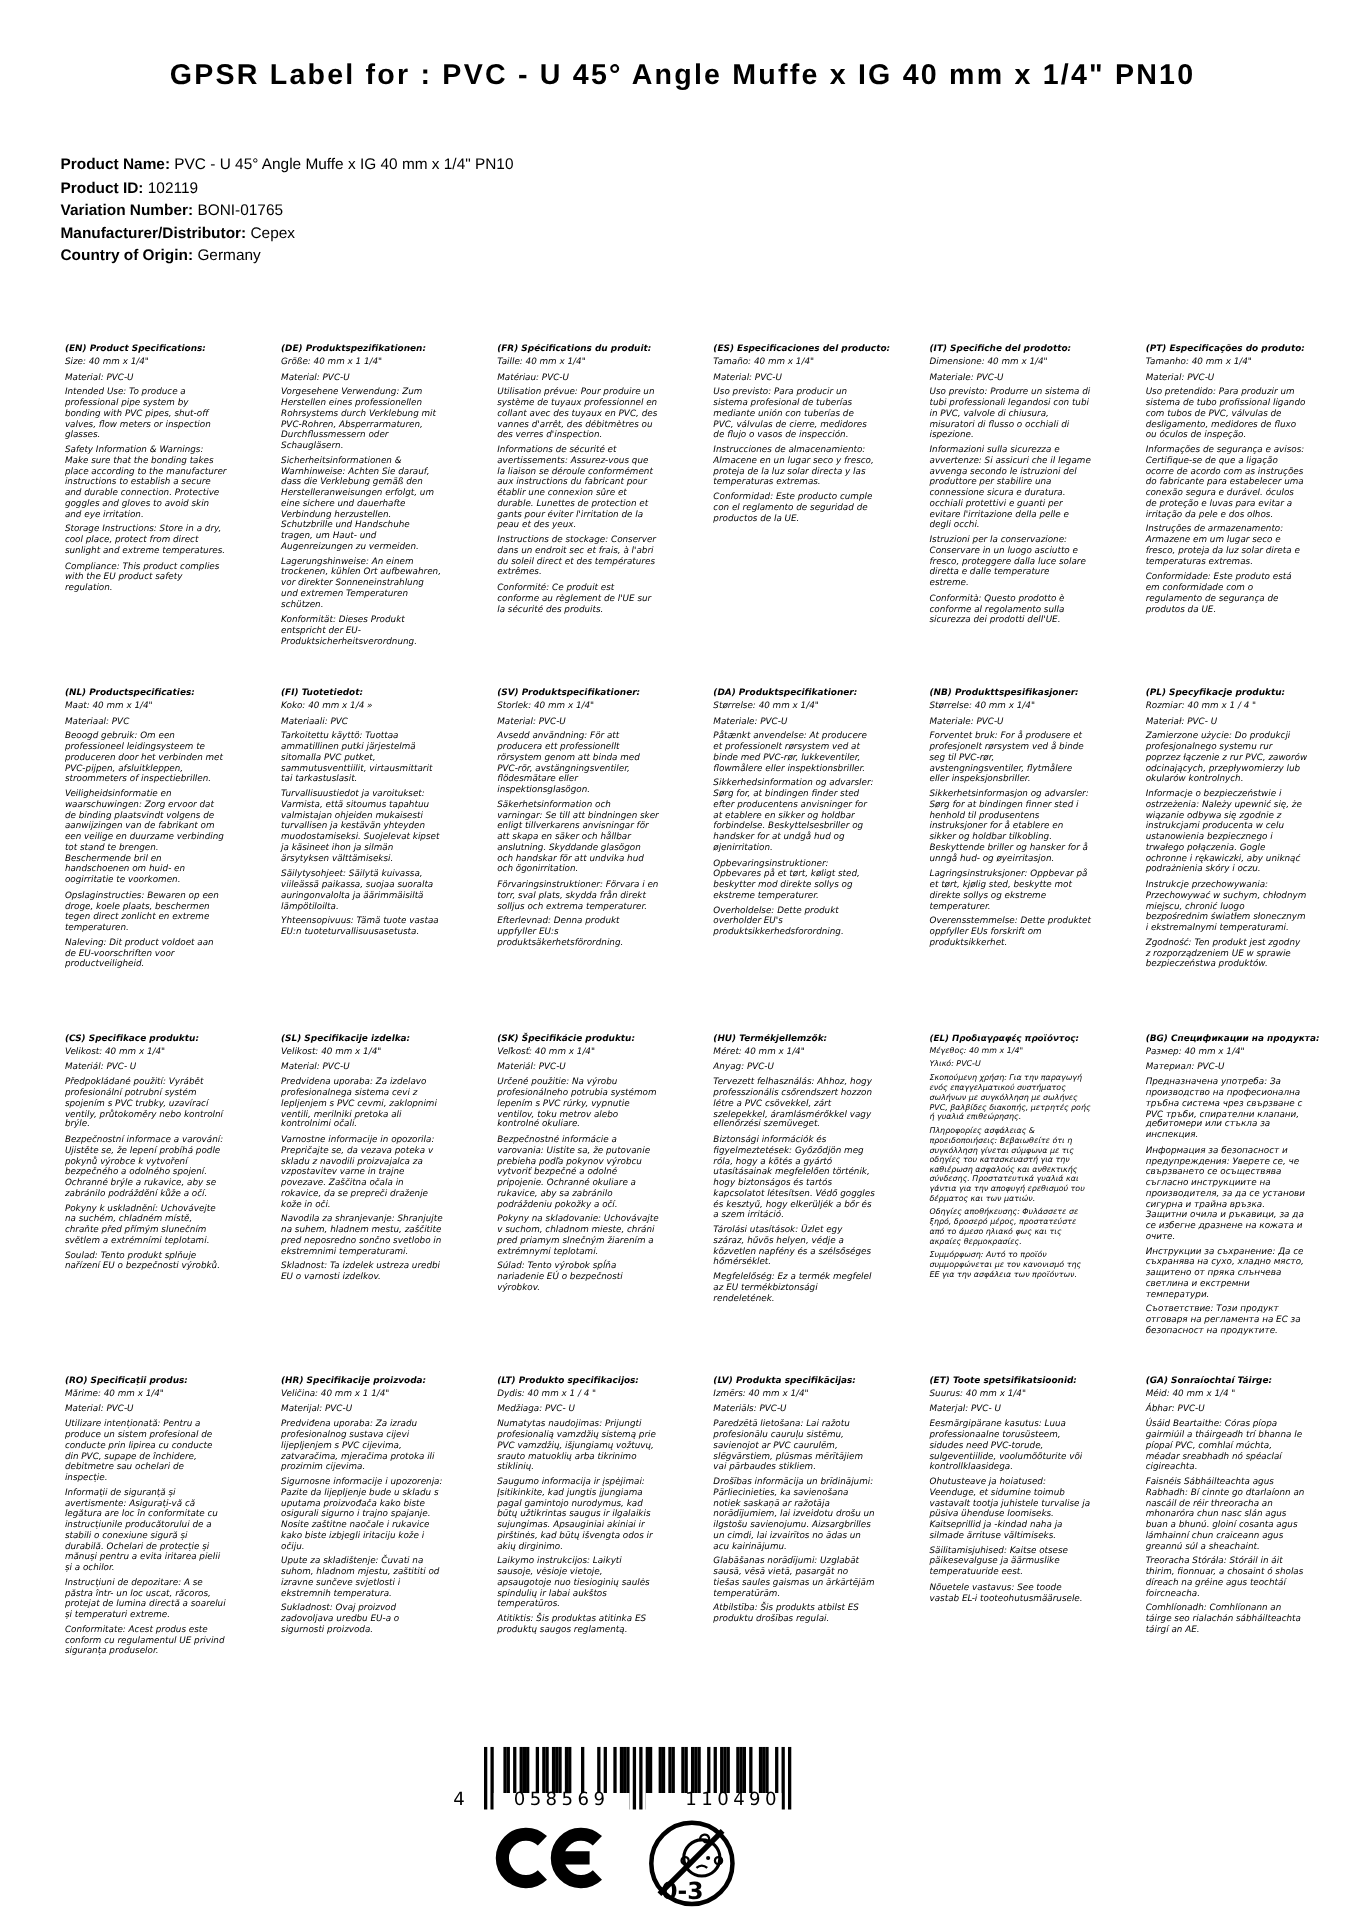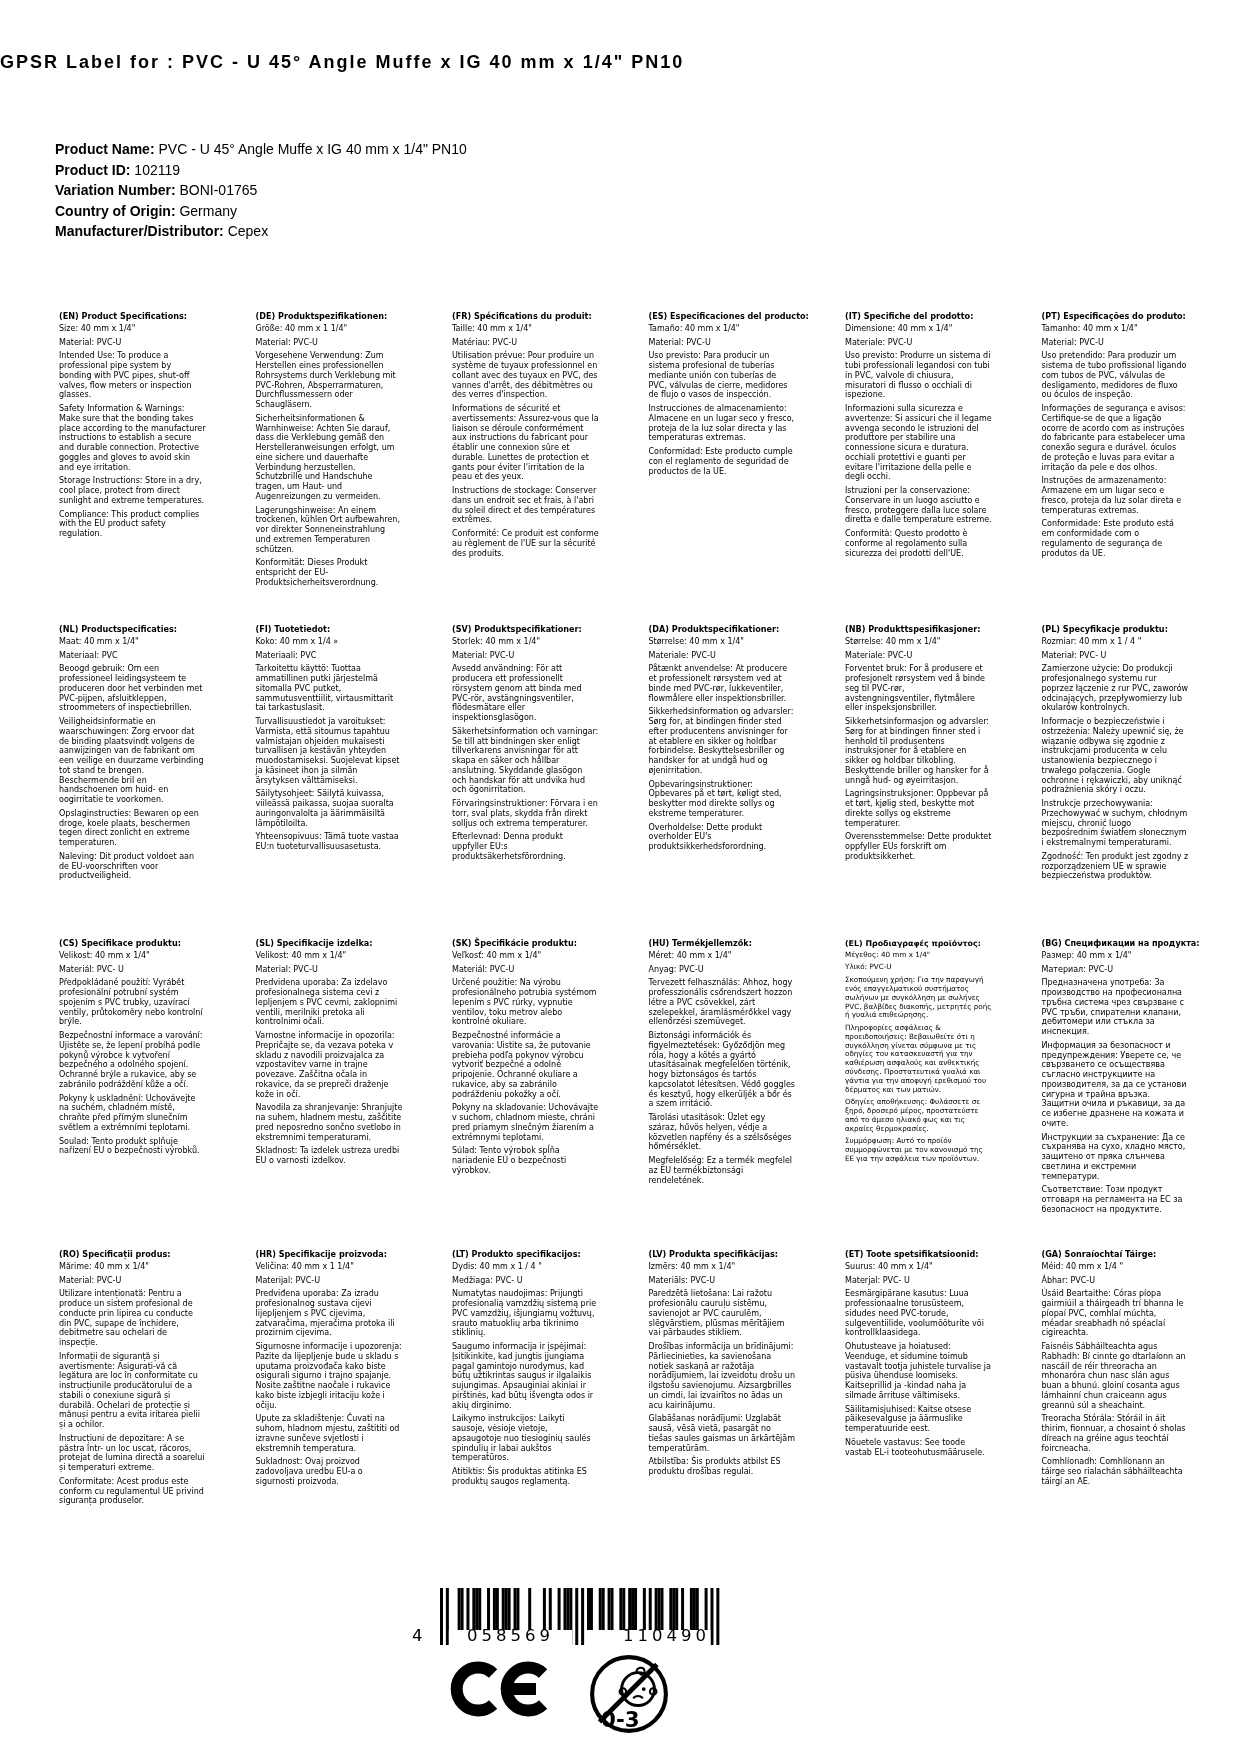--- a/index.html
+++ b/index.html
@@ -1,28 +1,28 @@
 <!DOCTYPE html>
 <html><head>
 <meta charset="utf-8">
 <style>
   html,body{margin:0;padding:0;background:#fff;}
   .page{position:relative;width:1241px;height:1754px;background:#fff;color:#000;
         font-family:"DejaVu Sans",sans-serif;overflow:hidden;}
-  .title{position:absolute;top:52px;left:0;width:100%;
+  .title{position:absolute;top:52px;left:0;width:100%;text-align:center;
          font-family:"Liberation Sans",sans-serif;font-weight:bold;
-         font-size:18px;letter-spacing:2px;}
+         font-size:26px;letter-spacing:2px;}
   .info{position:absolute;top:139px;left:55px;font-family:"Liberation Sans",sans-serif;
         font-size:14px;line-height:20.5px;}
   .info-line .lbl{font-weight:bold;}
   .info-line .val{font-weight:normal;}
   .grid{position:absolute;top:312px;left:59px;width:1130px;display:grid;
         grid-template-columns:repeat(6,147px);column-gap:49.5px;
         grid-template-rows:313px 314px 311px auto;}
-  .cell{width:147px;font-size:8px;line-height:1.22;overflow:visible;}
+  .cell{width:147px;font-size:8px;line-height:1.22;overflow:visible;font-style:italic;}
   .cell .head{font-size:8.1px;font-weight:bold;margin:0 0 2px 0;white-space:nowrap;}
   .cell p{margin:0 0 4px 0;}
   .cell[data-name="spec-block-el"]{font-size:7.2px;}
   .cell[data-name="spec-block-el"] .head{font-size:7.9px;}
   
   .barcode{position:absolute;left:440px;top:1588px;width:280px;height:62px;}
   .barcode svg{position:absolute;left:0;top:0;}
   .bc-digit{position:absolute;font-size:16.5px;letter-spacing:4px;
             font-family:"DejaVu Sans",sans-serif;}
   .bc-first{left:-28px;top:38px;letter-spacing:0;}
@@ -36,22 +36,22 @@
 <body>
 
 <div class="page" data-name="gpsr-label-page">
 
   <div class="title" data-name="page-title">GPSR Label for : PVC - U 45° Angle Muffe x IG 40 mm x 1/4" PN10</div>
 
   <div class="info" data-name="product-info">
       <div class="info-line" data-name="product-info-row"><span class="lbl" data-name="product-info-label">Product Name:</span><span class="val" data-name="product-info-value"> PVC - U 45° Angle Muffe x IG 40 mm x 1/4" PN10</span></div>
       <div class="info-line" data-name="product-info-row"><span class="lbl" data-name="product-info-label">Product ID:</span><span class="val" data-name="product-info-value"> 102119</span></div>
       <div class="info-line" data-name="product-info-row"><span class="lbl" data-name="product-info-label">Variation Number:</span><span class="val" data-name="product-info-value"> BONI-01765</span></div>
+      <div class="info-line" data-name="product-info-row"><span class="lbl" data-name="product-info-label">Manufacturer/Distributor:</span><span class="val" data-name="product-info-value"> Cepex</span></div>
       <div class="info-line" data-name="product-info-row"><span class="lbl" data-name="product-info-label">Country of Origin:</span><span class="val" data-name="product-info-value"> Germany</span></div>
-      <div class="info-line" data-name="product-info-row"><span class="lbl" data-name="product-info-label">Manufacturer/Distributor:</span><span class="val" data-name="product-info-value"> Cepex</span></div>
     </div>
 
   <div class="grid" data-name="specs-grid">
       <div class="cell" data-name="spec-block-en">
         <div class="head" data-name="spec-heading">(EN) Product Specifications:</div>
         <p class="para" data-name="spec-paragraph">Size: 40 mm x 1/4"</p>
         <p class="para" data-name="spec-paragraph">Material: PVC-U</p>
         <p class="para" data-name="spec-paragraph">Intended Use: To produce a professional pipe system by bonding with PVC pipes, shut-off valves, flow meters or inspection glasses.</p>
         <p class="para" data-name="spec-paragraph">Safety Information &amp; Warnings: Make sure that the bonding takes place according to the manufacturer instructions to establish a secure and durable connection. Protective goggles and gloves to avoid skin and eye irritation.</p>
         <p class="para" data-name="spec-paragraph">Storage Instructions: Store in a dry, cool place, protect from direct sunlight and extreme temperatures.</p>

